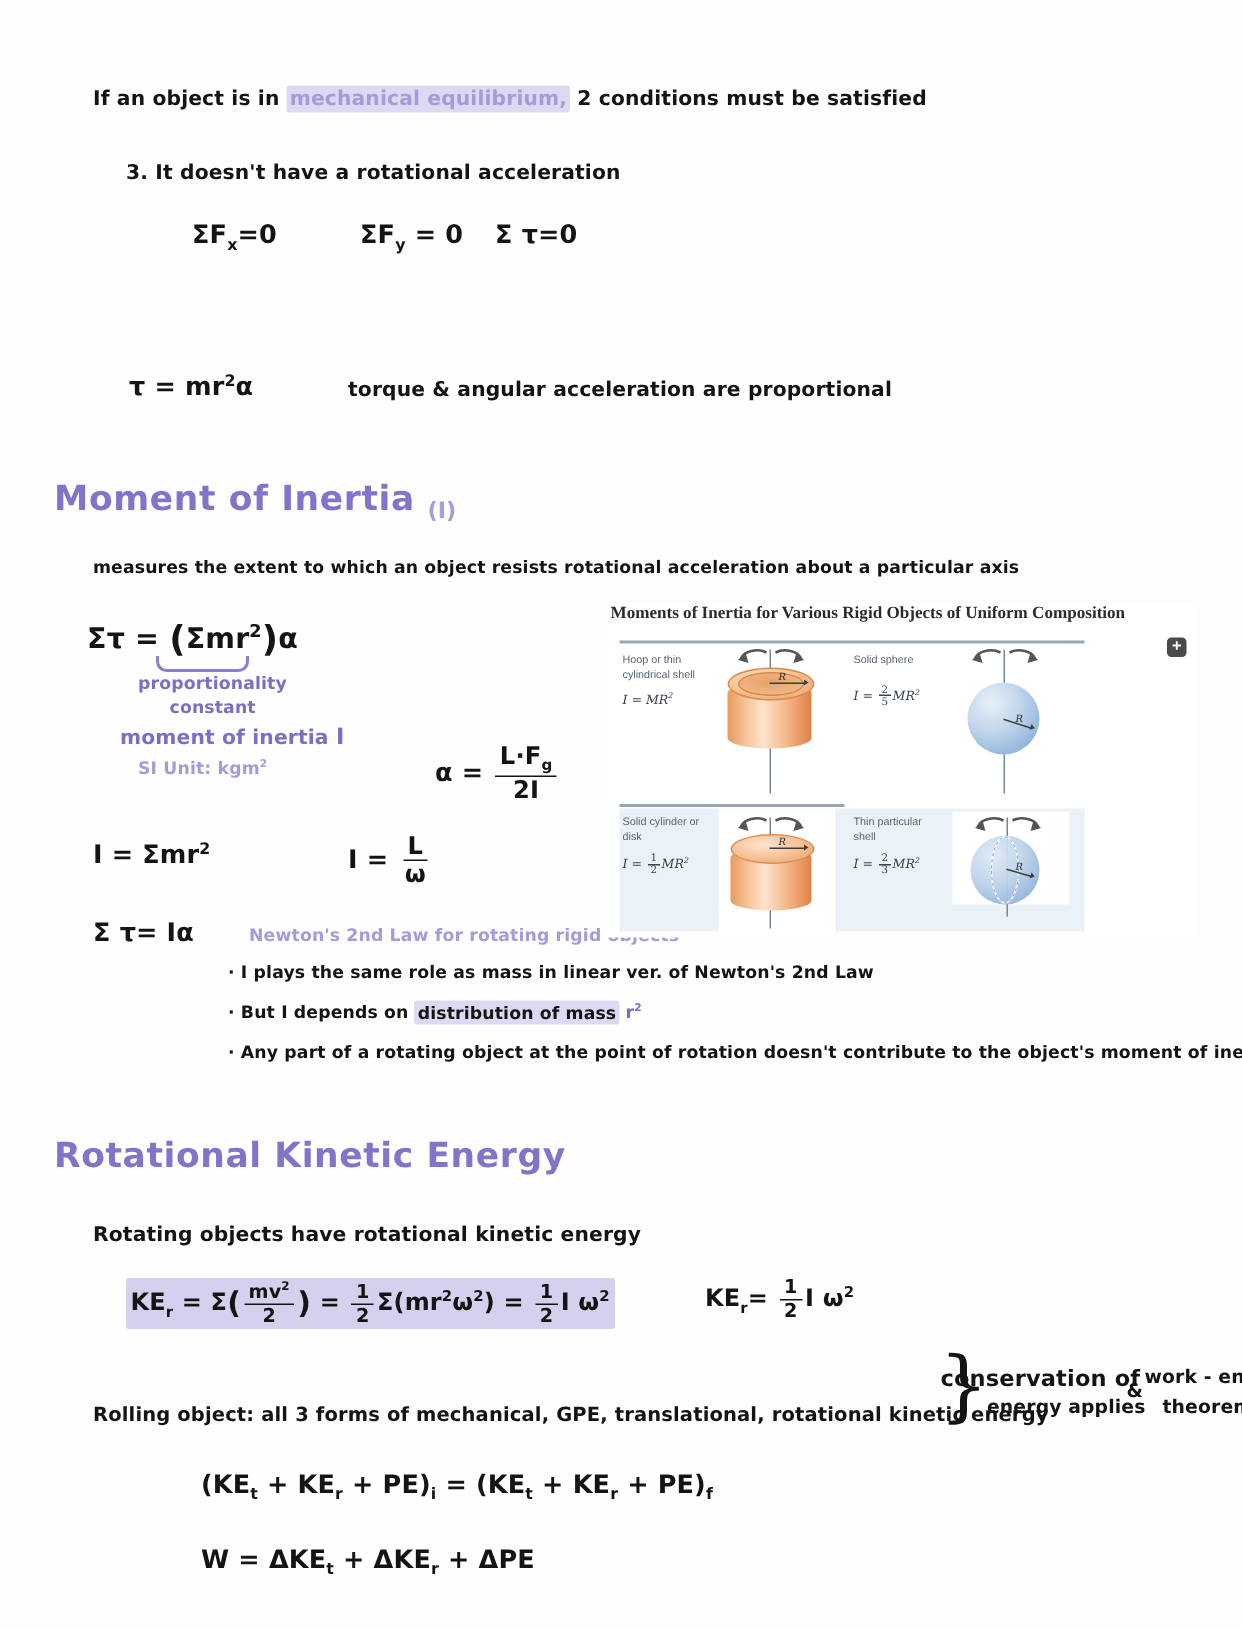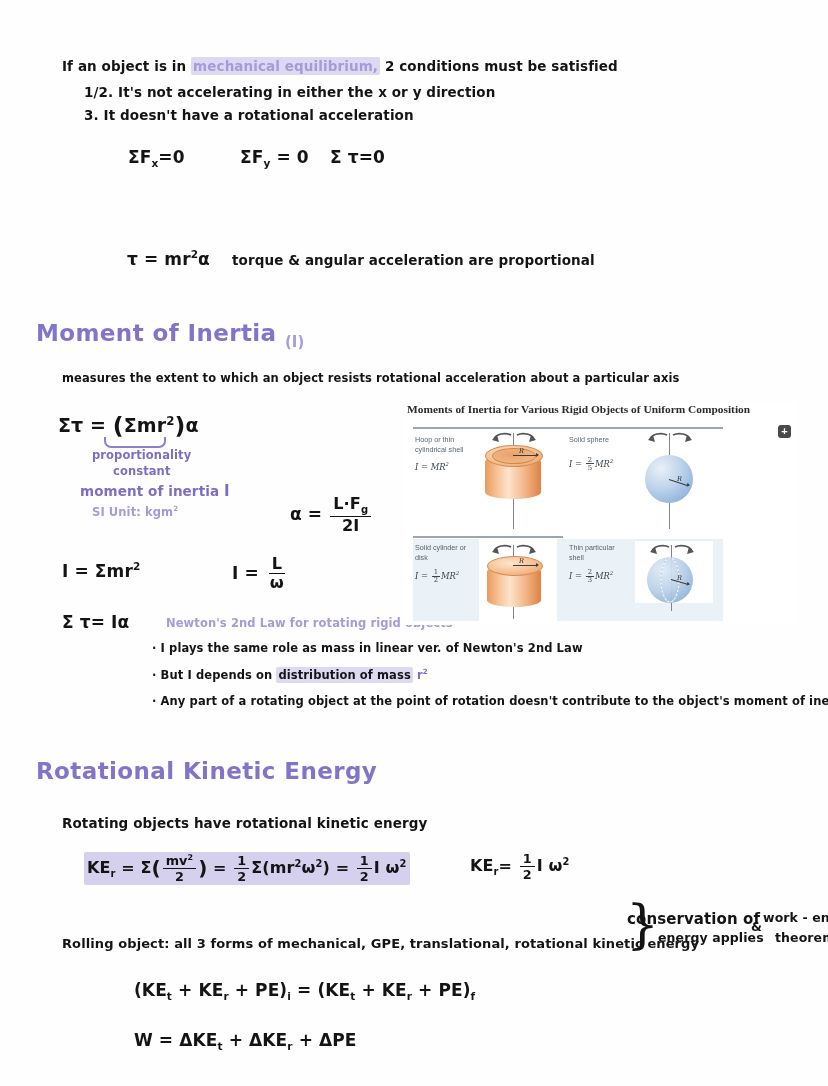--- a/index.html
+++ b/index.html
@@ -233,34 +233,33 @@
 </style>
 </head>
 <body>
 
 <div class="page">
 
   <div class="hw body" style="left:62px; top:58px;">
     <span>If an object is in </span><span class="purple-lt hl">mechanical equilibrium,</span><span> 2 conditions must be satisfied</span>
   </div>
 
-  <div class="hw body" style="left:84px; top:84px;">1/2. It's not accelerating in either the x or  y direction</div>
   <div class="hw body" style="left:84px; top:107px;">3. It doesn't have a rotational acceleration</div>
 
   <div class="hw eq" style="left:128px; top:147px;">
     <span>Σ</span><span>F</span><span class="sub">x</span><span>=0</span>
   </div>
   <div class="hw eq" style="left:240px; top:147px;">
     <span>Σ</span><span>F</span><span class="sub">y</span><span> = 0</span>
   </div>
   <div class="hw eq" style="left:330px; top:147px;">
     <span>Σ</span> <span>τ</span><span>=0</span>
   </div>
 
-  <div class="hw eq" style="left:86px; top:248px;margin-left:41px;">
+  <div class="hw eq" style="left:86px; top:248px;">
     <span>τ = mr</span><span class="sup">2</span><span>α</span>
   </div>
   <div class="hw body" style="left:232px; top:252px;">torque &amp; angular acceleration  are proportional</div>
 
   <div class="heading" style="left:36px; top:320px;">
     <span>Moment of Inertia</span>
     <span class="sub" style="font-size:15px;">(I)</span>
   </div>
 
   <div class="hw bodysm" style="left:62px; top:371px;">measures the extent to which an object resists rotational acceleration about a particular axis</div>

